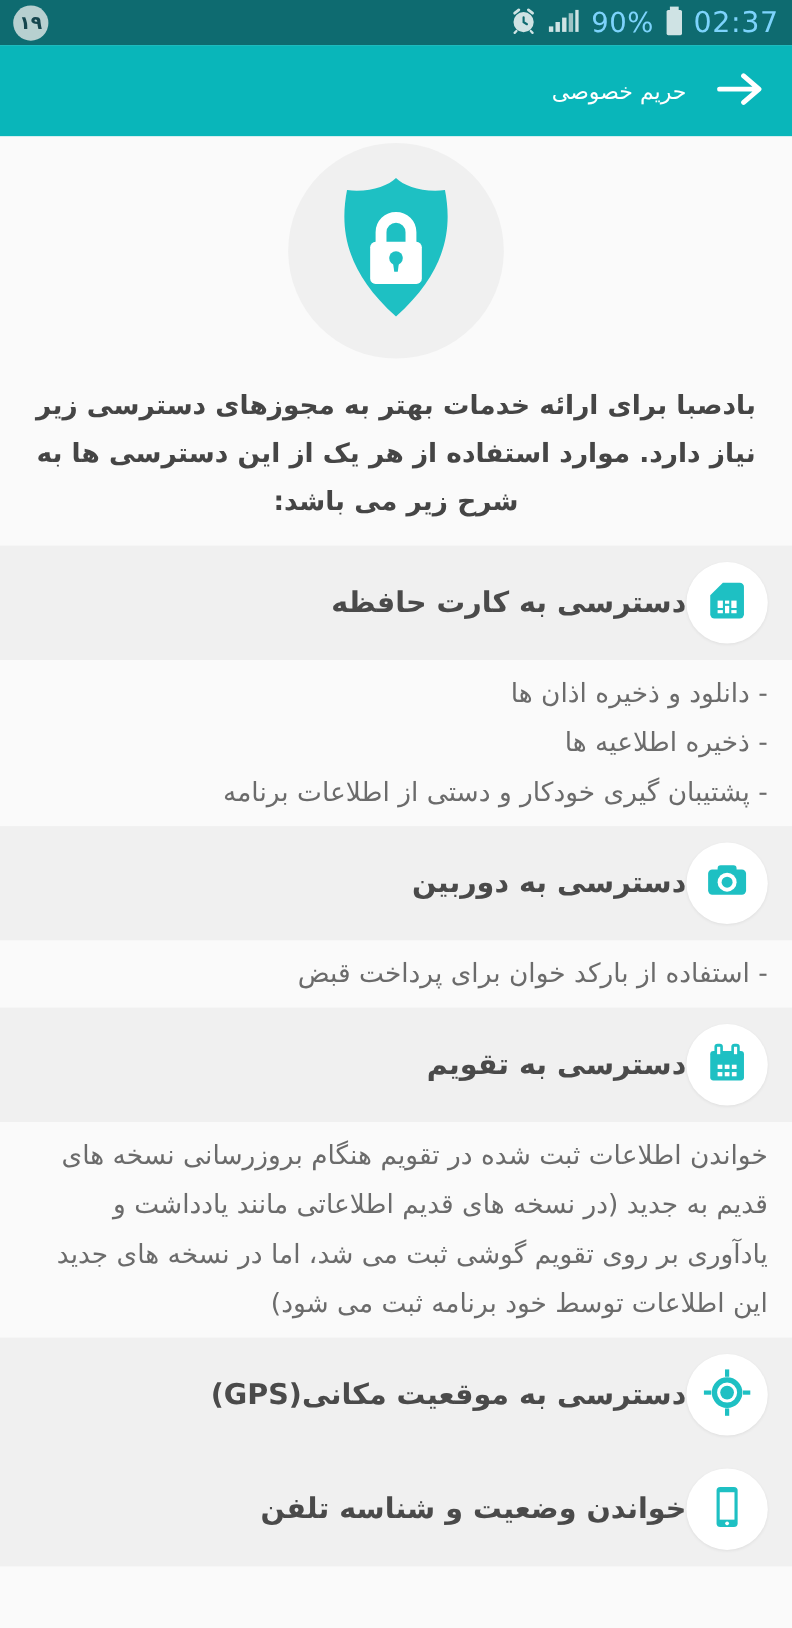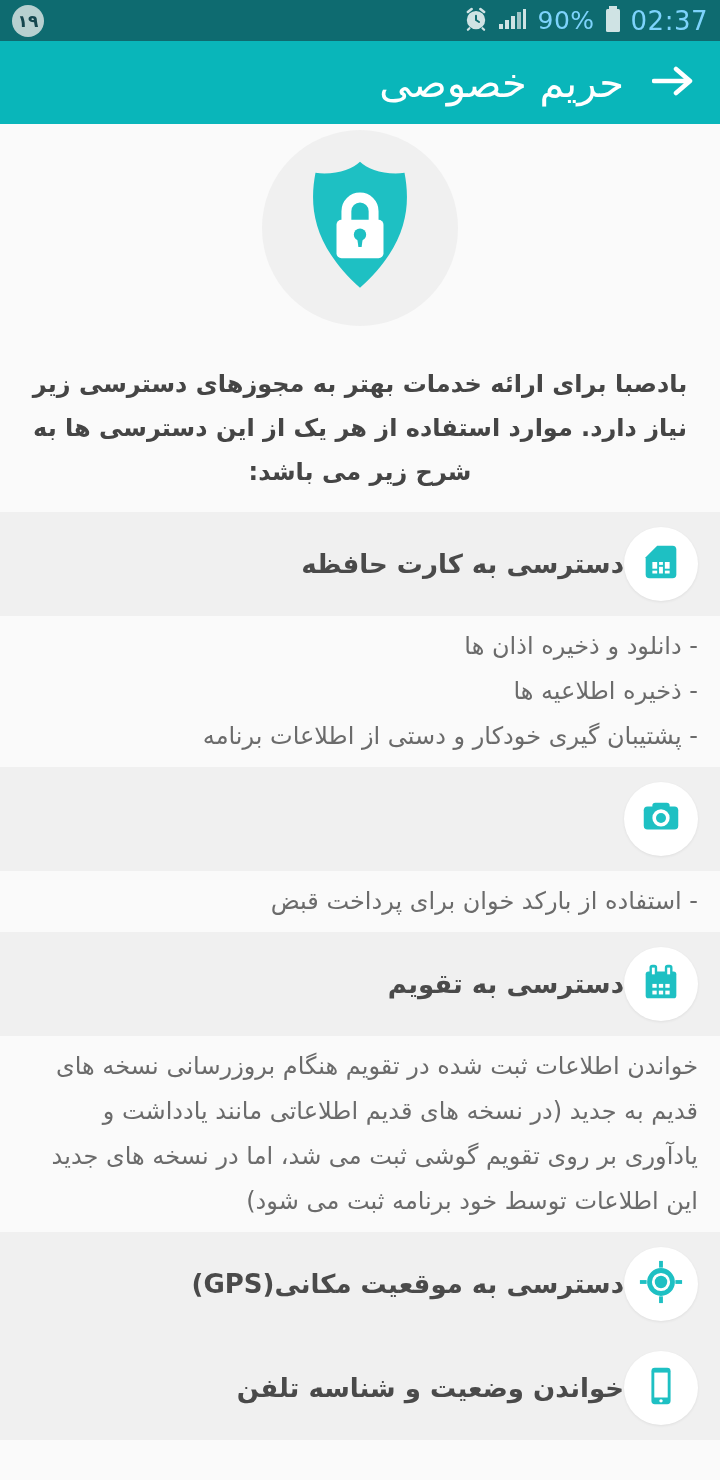--- a/index.html
+++ b/index.html
@@ -14,31 +14,31 @@
   .notif-badge { width:32px; height:32px; border-radius:50%; background:#b7d0d0;
                  color:#15464e; font-size:17px; font-weight:bold; display:flex;
                  align-items:center; justify-content:center; }
   .sb-right { display:flex; align-items:center; gap:9px; color:#cfe3e4; }
   .sb-text { font-size:25px; color:#7dd3fc; letter-spacing:0.5px; }
   .sb-time { font-size:26px; }
 
   
   .app-bar { height:83px; background:#09b6ba; display:flex; flex-direction:row;
              align-items:center; direction:rtl; padding:0 26px; gap:28px; flex:0 0 auto; }
-  .app-title { color:#ffffff; font-size:40px; }
+  .app-title { color:#ffffff; font-size:20px; }
   .back-btn { display:flex; align-items:center; justify-content:center; cursor:pointer; }
 
   
   .content { flex:1; overflow:hidden; direction:rtl; background:#fafafa; }
 
   .hero-wrap { display:flex; justify-content:center; margin-top:6px; }
   .hero-circle { width:196px; height:196px; border-radius:50%; background:#f0f0f0;
                  display:flex; align-items:center; justify-content:center; }
 
-  .intro { margin:36px 16px 18px; text-align:center; font-weight:bold;
+  .intro { margin:20px 16px 18px; text-align:center; font-weight:bold;
            font-size:24px; line-height:44px; color:#454545; }
 
   .section-header { height:104px; background:#f0f0f0; display:flex; align-items:center;
                     padding:0 22px; direction:rtl; }
   .icon-circle { width:74px; height:74px; border-radius:50%; background:#ffffff;
                  flex:0 0 auto; display:flex; align-items:center; justify-content:center;
                  box-shadow:0 1px 3px rgba(0,0,0,0.07); }
   .section-title { font-size:26px; font-weight:bold; color:#4a4a4a; }
 
   .section-body { padding:8px 22px; background:#fafafa; }
@@ -139,20 +139,21 @@
       <div class="icon-circle">
         <span>
           <svg width="46" height="46" viewBox="0 0 48 48">
             <rect x="15" y="9" width="18" height="10" rx="3" fill="#1ec0c3"></rect>
             <rect x="6" y="13" width="36" height="24" rx="4" fill="#1ec0c3"></rect>
             <circle cx="24" cy="25" r="9" fill="#ffffff"></circle>
             <circle cx="24" cy="25" r="5.2" fill="#1ec0c3"></circle>
           </svg>
         </span>
       </div>
+      <div class="section-title">دسترسی به دوربین</div>
     </div>
     <div class="section-body">
       <div class="body-line">- استفاده از بارکد خوان برای پرداخت قبض</div>
     </div>
 
     <div class="section-header">
       <div class="icon-circle">
         <span>
           <svg width="46" height="46" viewBox="0 0 48 48">
             <rect x="8" y="13" width="32" height="28" rx="3" fill="#1ec0c3"></rect>

